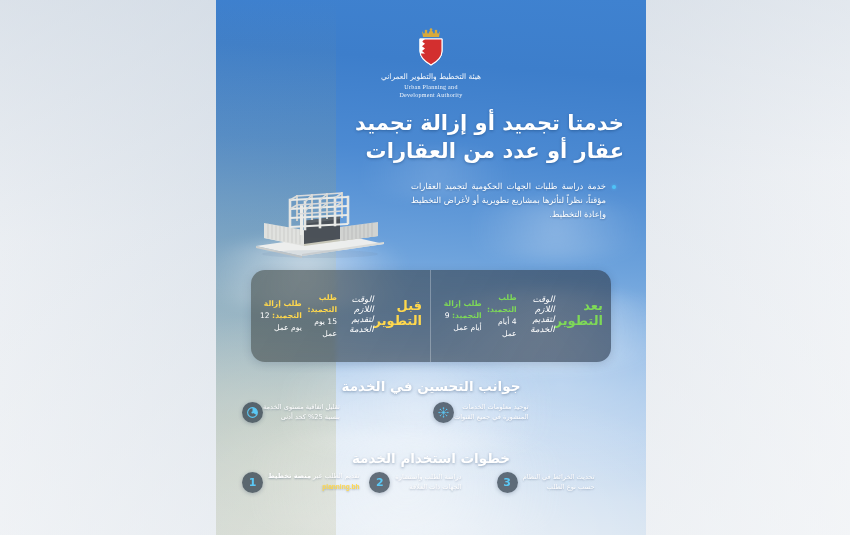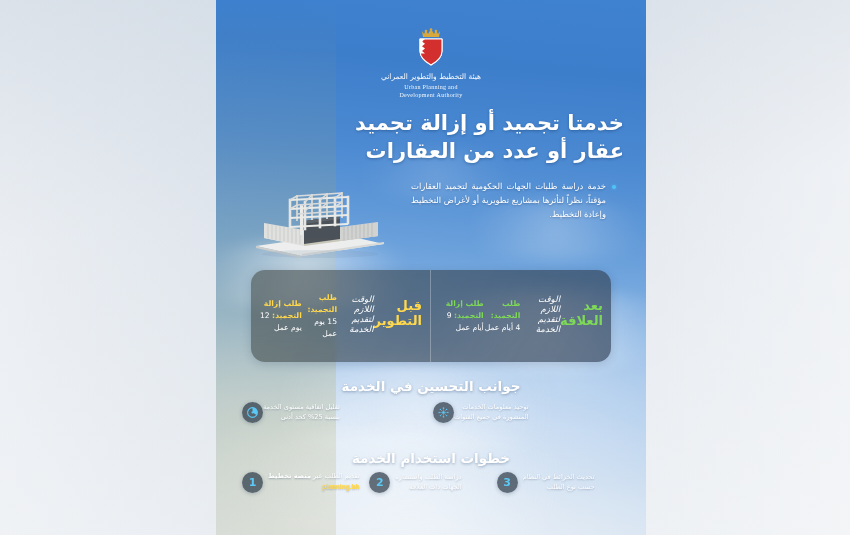--- a/index.html
+++ b/index.html
@@ -291,21 +291,21 @@
         <line x1="76" y1="23" x2="83" y2="17"></line>
         <line x1="91" y1="21" x2="98" y2="16"></line>
       </g>
 
       <ellipse cx="76" cy="68" rx="58" ry="4" fill="#6f8aa8" opacity="0.16"></ellipse>
     </g>
   </svg>
 
   <div id="compare">
     <div class="cmp-col after">
-      <div class="cmp-title">بعد العلاقة</div>
+      <div class="cmp-title">بعد التطوير</div>
       <div class="cmp-sub">الوقت اللازم لتقديم الخدمة</div>
       <div class="cmp-line">
         <b>طلب التجميد:</b>
         <span>4 أيام عمل</span>
       </div>
       <div class="cmp-line">
         <b>طلب إزالة التجميد:</b>
         <span>9 أيام عمل</span>
       </div>
     </div>

